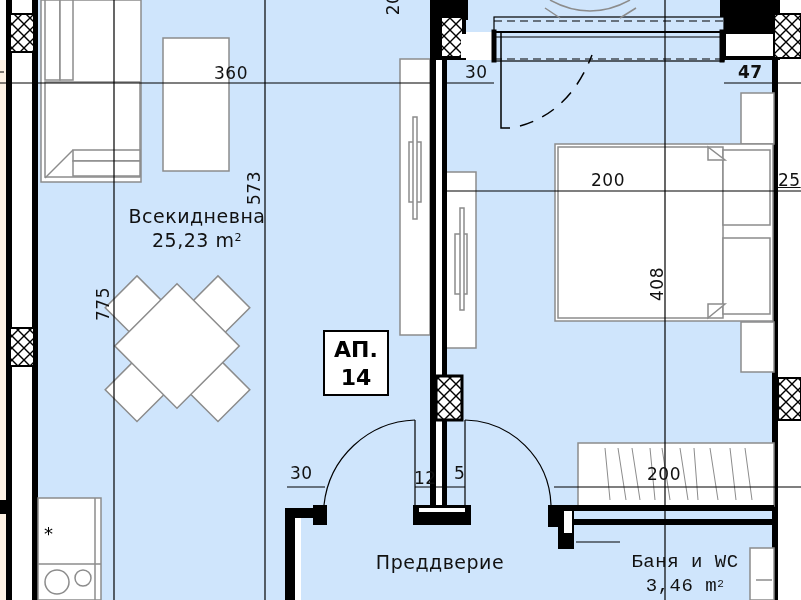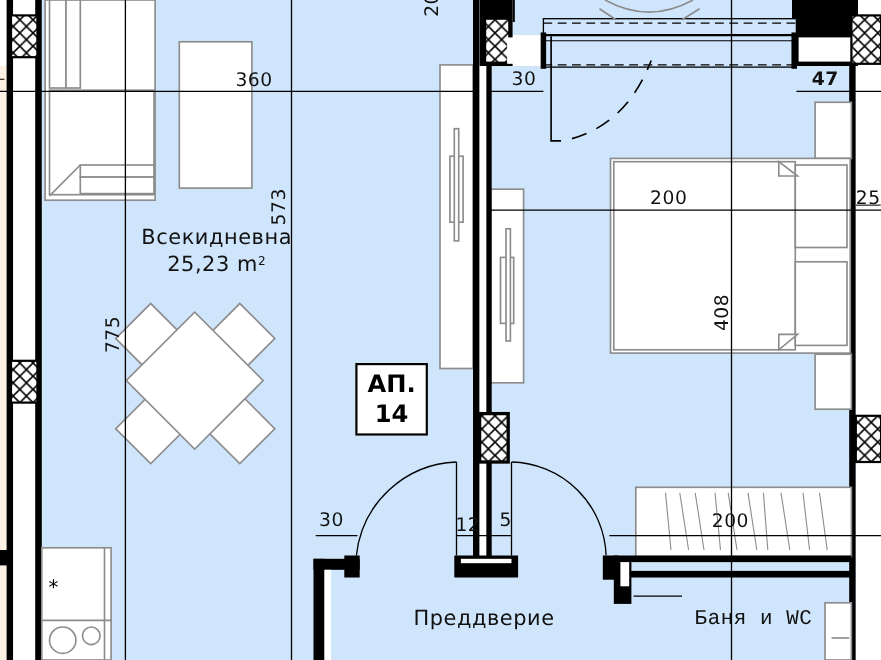--- a/index.html
+++ b/index.html
@@ -195,20 +195,21 @@
 <div class="lbl room-name" style="left:112px;top:204px;width:170px;">
   <div>Всекидневна</div>
   <div><span>25,23 m</span><sup>2</sup></div>
 </div>
 
 <div class="lbl room-name" style="left:550px;top:207px;width:120px;">
 </div>
 
 <div class="lbl room-name" style="left:615px;top:550px;width:140px;font-family:Liberation Mono, monospace;">
   <div>Баня и WC</div>
+  <div><span>3,46 m</span><sup>2</sup></div>
 </div>
 
 <div class="lbl room-name" style="left:360px;top:550px;width:160px;">
   <div>Преддверие</div>
 </div>
 
 <div class="apt">
   <div>АП.</div>
   <div>14</div>
 </div>

